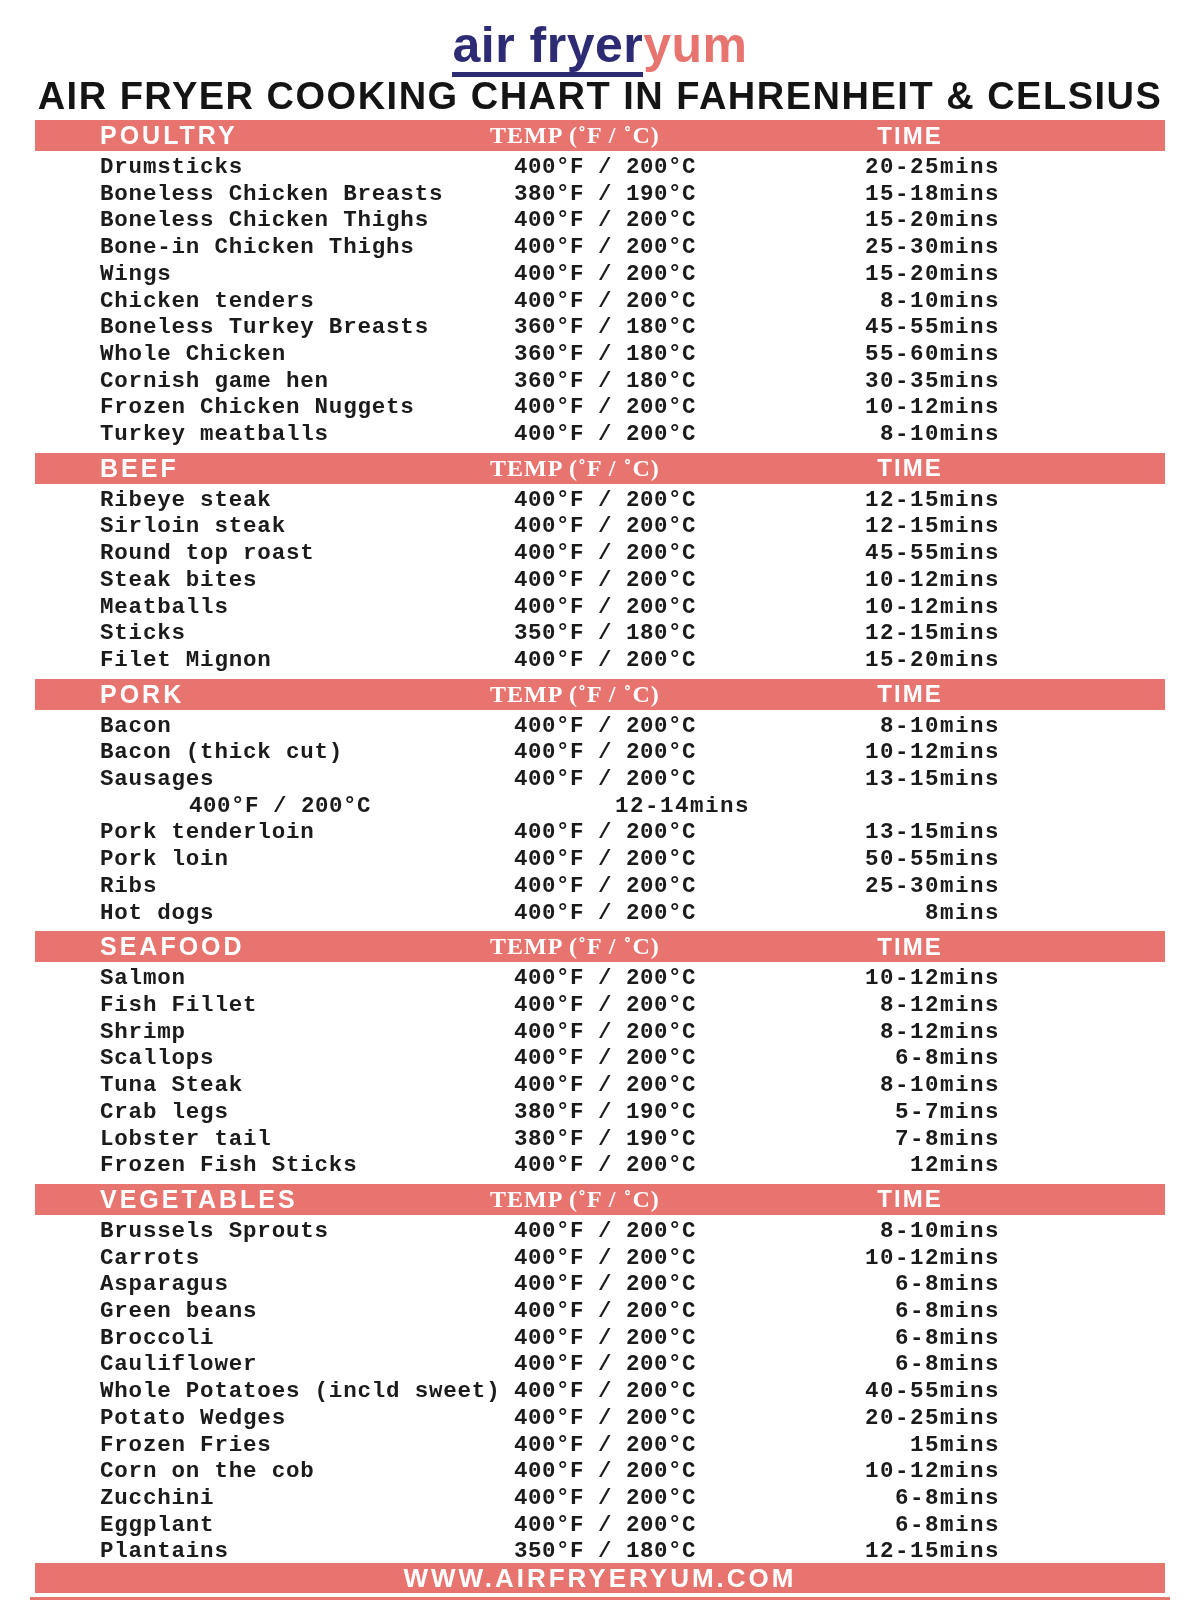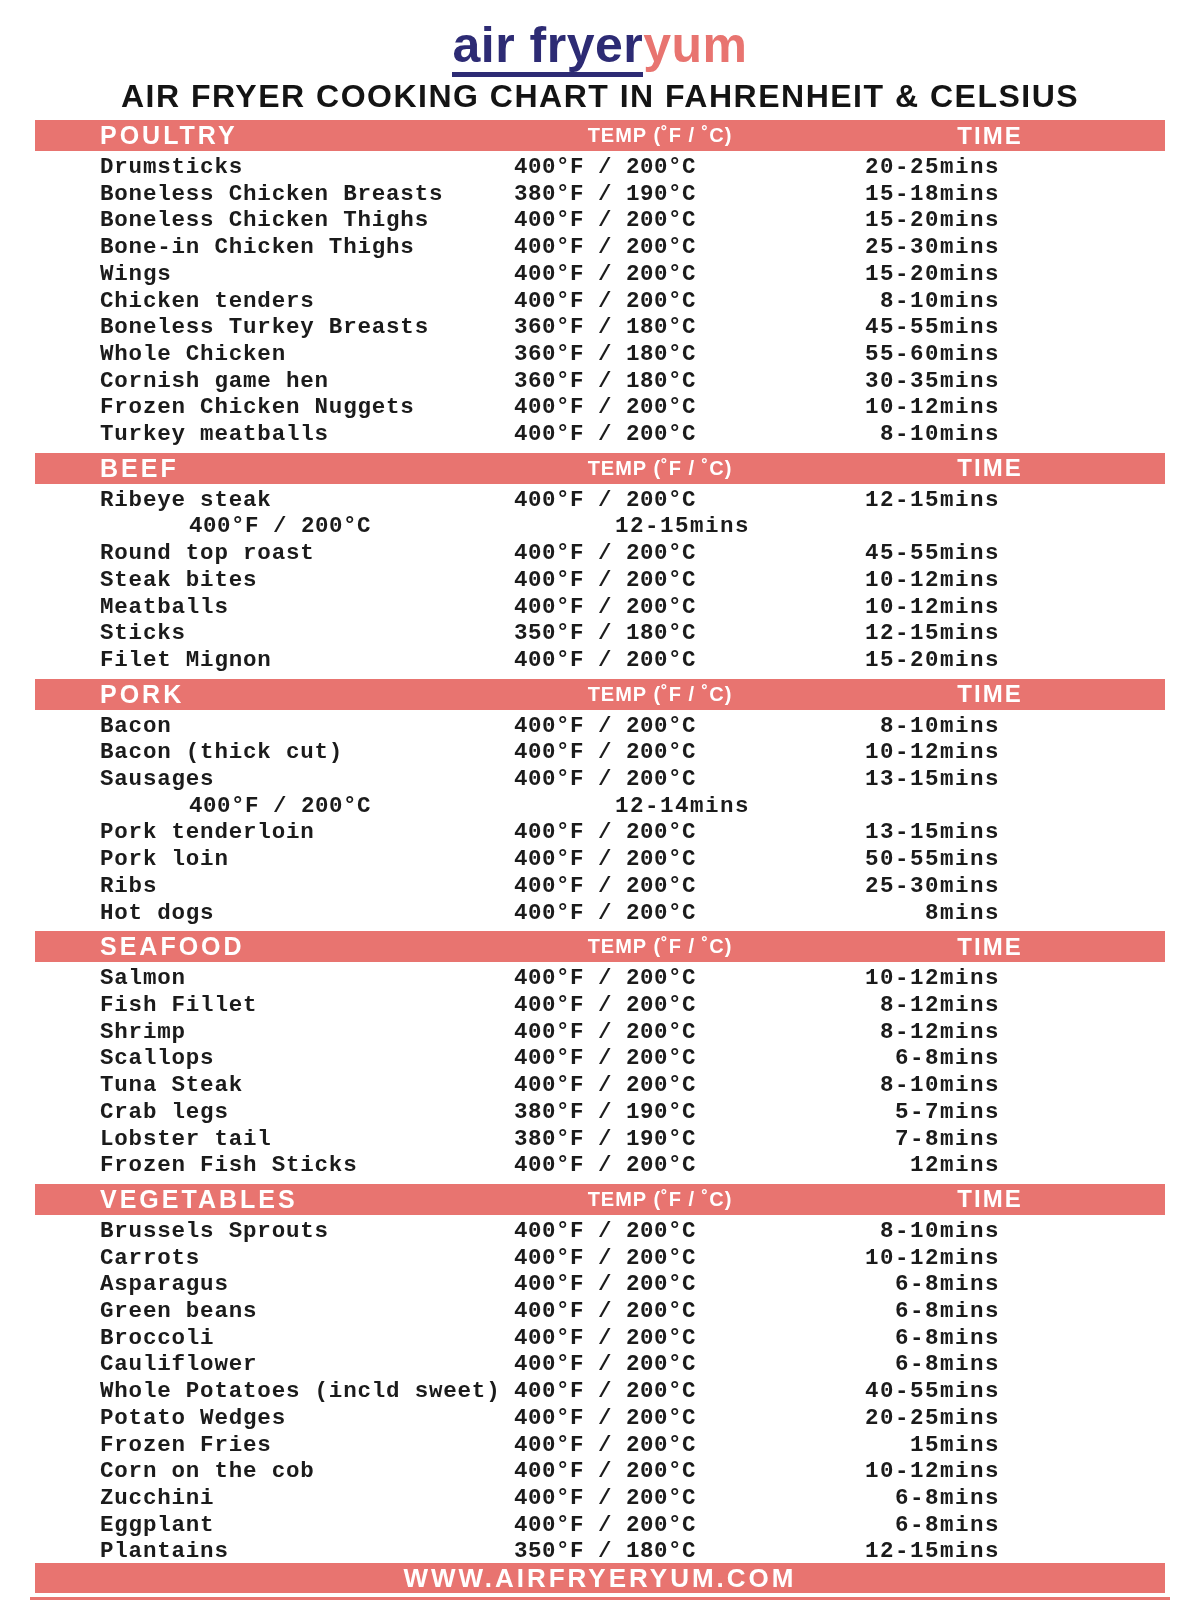--- a/index.html
+++ b/index.html
@@ -30,47 +30,46 @@
     display:inline-block;
     border-bottom:5px solid var(--navy);
     padding-bottom:2px;
     line-height:1.0;
   }
   .logo-accent{
     color:var(--accent);
   }
   .page-title{
     text-align:center;
-    font-size:32px;
+    font-size:38px;
     line-height:38px;
     letter-spacing:1.5px;
     color:#141414;
     margin-top:0px;
   }
   
   .bar{
     margin:5px 35px 3px 35px;
     height:31px;
     background:var(--accent);
     color:var(--header-text);
     display:grid;
     grid-template-columns:360px 290px 250px;
     align-items:center;
     padding-left:65px;
-    gap:40px;
   }
   .bar-name{
     font-size:25px;
     letter-spacing:3px;
   }
   .bar-temp{
-    font-size:20px;
+    font-size:24px;
     letter-spacing:1px;
-    text-align:center;
     padding-left:30px;
+    font-family:Liberation Serif, serif;
   }
   .bar-time{
     font-size:24px;
     letter-spacing:2px;
     text-align:center;
     padding-left:70px;
   }
   
   .rows{
     padding-left:100px;
@@ -199,20 +198,21 @@
       <span class="bar-temp">TEMP (˚F / ˚C)</span>
       <span class="bar-time">TIME</span>
     </div>
     <div class="rows">
       <div class="row">
         <span class="cell-food">Ribeye steak</span>
         <span class="cell-temp">400°F / 200°C</span>
         <span class="cell-time">12-15mins</span>
       </div>
       <div class="row">
+        <span class="cell-food">Sirloin steak</span>
         <span class="cell-temp">400°F / 200°C</span>
         <span class="cell-time">12-15mins</span>
       </div>
       <div class="row">
         <span class="cell-food">Round top roast</span>
         <span class="cell-temp">400°F / 200°C</span>
         <span class="cell-time">45-55mins</span>
       </div>
       <div class="row">
         <span class="cell-food">Steak bites</span>

